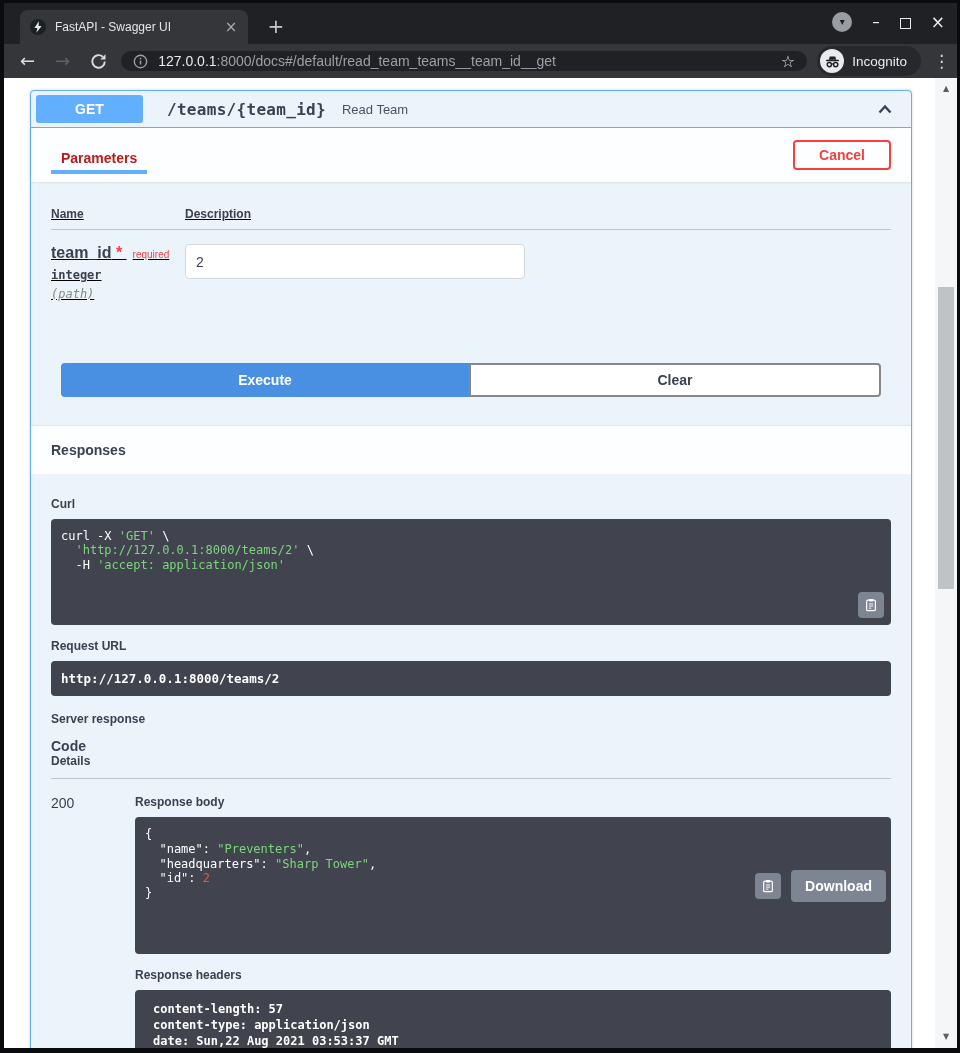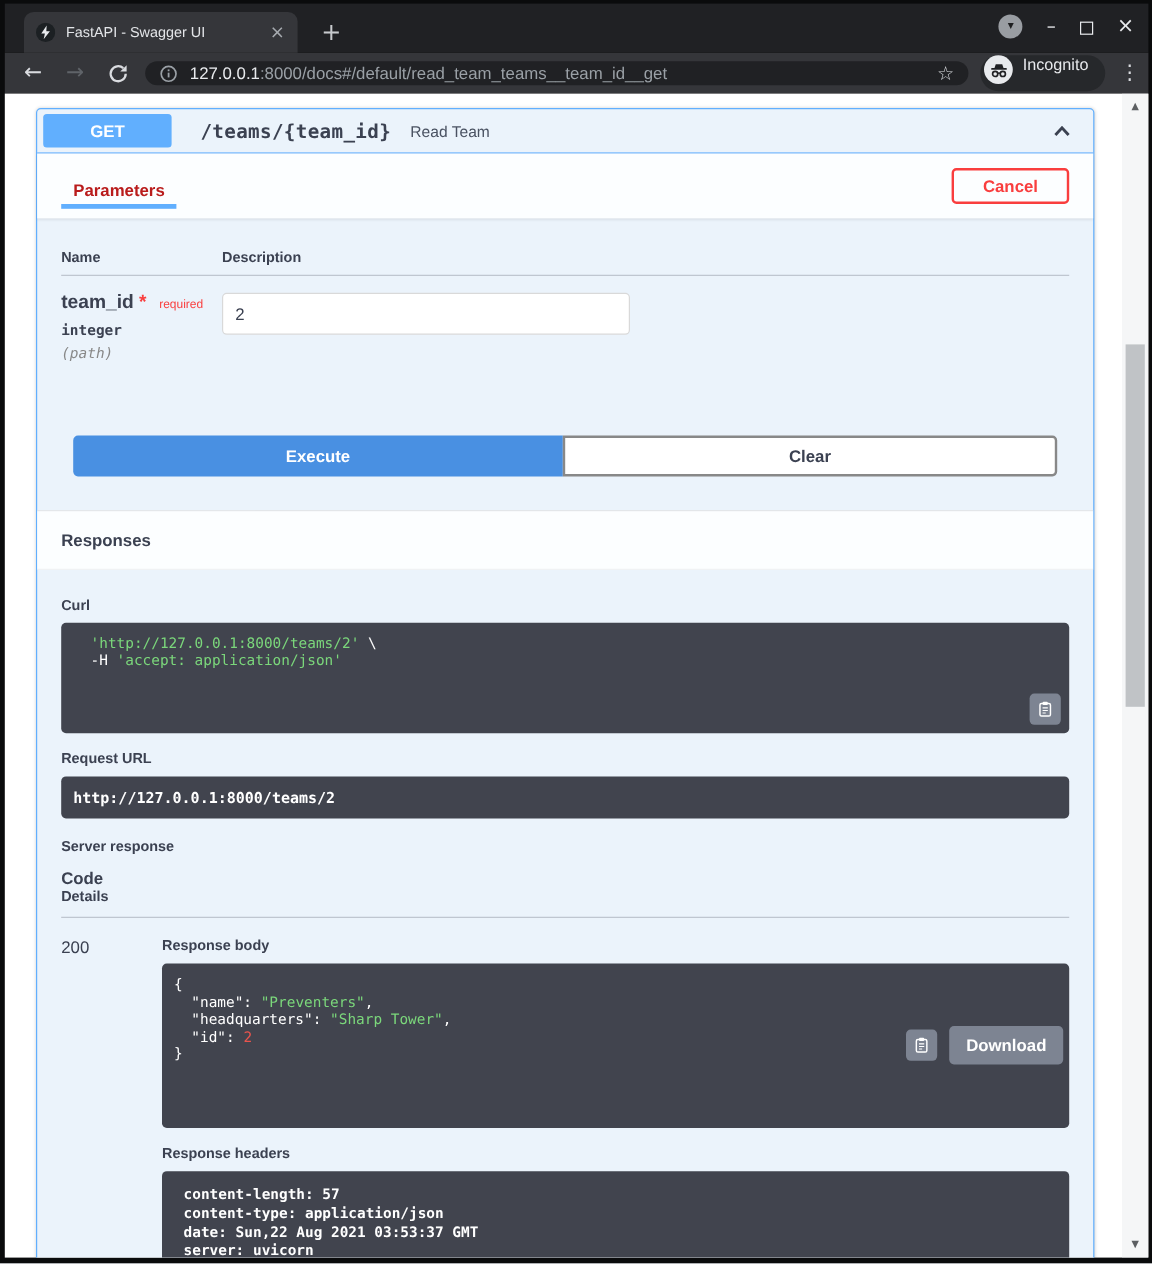--- a/index.html
+++ b/index.html
@@ -27,21 +27,21 @@
   .nav-ico { font-family:"DejaVu Sans",sans-serif; font-size:18px; line-height:24px; }
   .back { color:#dadce0; margin-left:6px; }
   .forward { color:#5f6368; margin-left:20px; }
   .reload { margin-left:20px; display:flex; }
   .urlbar { flex:1; height:20px; background:#202124; border-radius:14px; margin-left:14px;
             display:flex; align-items:center; padding:0 12px; min-width:0; }
   .url-text { flex:1; margin-left:10px; font-size:14px; white-space:nowrap; overflow:hidden; }
   .url-host { color:#e8eaed; }
   .url-rest { color:#9aa0a6; }
   .star { color:#dadce0; font-size:16px; font-family:"DejaVu Sans",sans-serif; }
-  .incog-chip { height:30px; border-radius:15px; background:#26282b; display:flex; align-items:flex-start;
+  .incog-chip { height:30px; border-radius:15px; background:#26282b; display:flex; align-items:center;
                 padding:0 14px 0 3px; margin-left:10px; flex:none; }
   .incog-circle { width:24px; height:24px; border-radius:50%; background:#e8eaed; display:flex;
                   align-items:center; justify-content:center; }
   .incog-label { color:#e8eaed; font-size:13.5px; margin-left:8px; }
   .menu-dots { color:#dadce0; font-size:17px; margin-left:12px; width:14px; text-align:center;
                font-family:"DejaVu Sans",sans-serif; }
 
   
   .page { flex:1; background:#fff; position:relative; overflow:hidden; }
   .scrollbar { position:absolute; top:0; right:0; bottom:0; width:22px; background:#f5f6f7; z-index:5; }
@@ -61,21 +61,21 @@
   .op-summary { font-size:13px; color:#4a5262; margin-left:16px; }
   .chevron { margin-left:auto; margin-right:6px; display:flex; }
 
   .section-band { display:flex; justify-content:space-between; align-items:center; padding:0 20px;
                   background:rgba(255,255,255,.85); min-height:54px; box-shadow:0 1px 2px rgba(0,0,0,.08); }
   .tab-item { position:relative; font-weight:700; font-size:14px; color:#b91c1c; padding:20px 10px 14px; }
   .tab-item::after { content:""; position:absolute; left:0; right:0; bottom:6px; height:4px; background:#61affe; }
   .cancel-btn { border:2px solid #f93e3e; color:#f93e3e; background:transparent; font-weight:700;
                 font-size:14px; border-radius:4px; padding:5px 24px; }
 
-  .table-area { padding:25px 20px 0; }
+  .table-area { padding:25px 20px 0;text-decoration:underline; }
   .t-head { display:flex; border-bottom:1px solid rgba(59,65,81,.25); padding-bottom:8px; }
   .t-head .col1 { width:134px; font-weight:700; font-size:12px; color:#3b4151; }
   .t-head .col2 { font-weight:700; font-size:12px; color:#3b4151; }
   .param-row { display:flex; padding:14px 0 30px; }
   .param-meta { width:134px; }
   .param-name { font-size:16px; font-weight:700; color:#3b4151; }
   .req-star { color:#f93e3e; }
   .req-label { color:#f93e3e; font-size:10px; margin-left:6px; }
   .param-type { font-family:"DejaVu Sans Mono",monospace; font-weight:700; font-size:12px; color:#3b4151; margin-top:6px; }
   .param-in { font-family:"DejaVu Sans Mono",monospace; font-style:italic; font-size:12px; color:#888; margin-top:5px; }
@@ -218,21 +218,21 @@
           <div class="execute-wrapper">
             <button class="btn-execute">Execute</button>
             <button class="btn-clear">Clear</button>
           </div>
 
           <div class="responses-band">Responses</div>
 
           <div class="responses-content">
 
             <div class="blk-label mt6">Curl</div>
-            <div class="code-block mt8"><div><span>  </span><span class="code-str">'http://127.0.0.1:8000/teams/2'</span><span> \</span></div><div><span>  -H </span><span class="code-str">'accept: application/json'</span></div>
+            <div class="code-block mt8"><div><span>curl -X </span><span class="code-str">'GET'</span><span> \</span></div><div><span>  </span><span class="code-str">'http://127.0.0.1:8000/teams/2'</span><span> \</span></div><div><span>  -H </span><span class="code-str">'accept: application/json'</span></div>
               <button class="copy-btn curl-copy">
                 <svg width="14" height="14" viewBox="0 0 16 16">
                   <rect x="3" y="2.5" width="10" height="12" rx="1.5" fill="none" stroke="#fff" stroke-width="1.4"></rect>
                   <rect x="5.5" y="1" width="5" height="3" rx="1" fill="#fff"></rect>
                   <path d="M5.5 6.8h5M5.5 9.2h5M5.5 11.6h3" stroke="#fff" stroke-width="1.1"></path>
                 </svg>
               </button>
             </div>
 
             <div class="blk-label mt14">Request URL</div>

